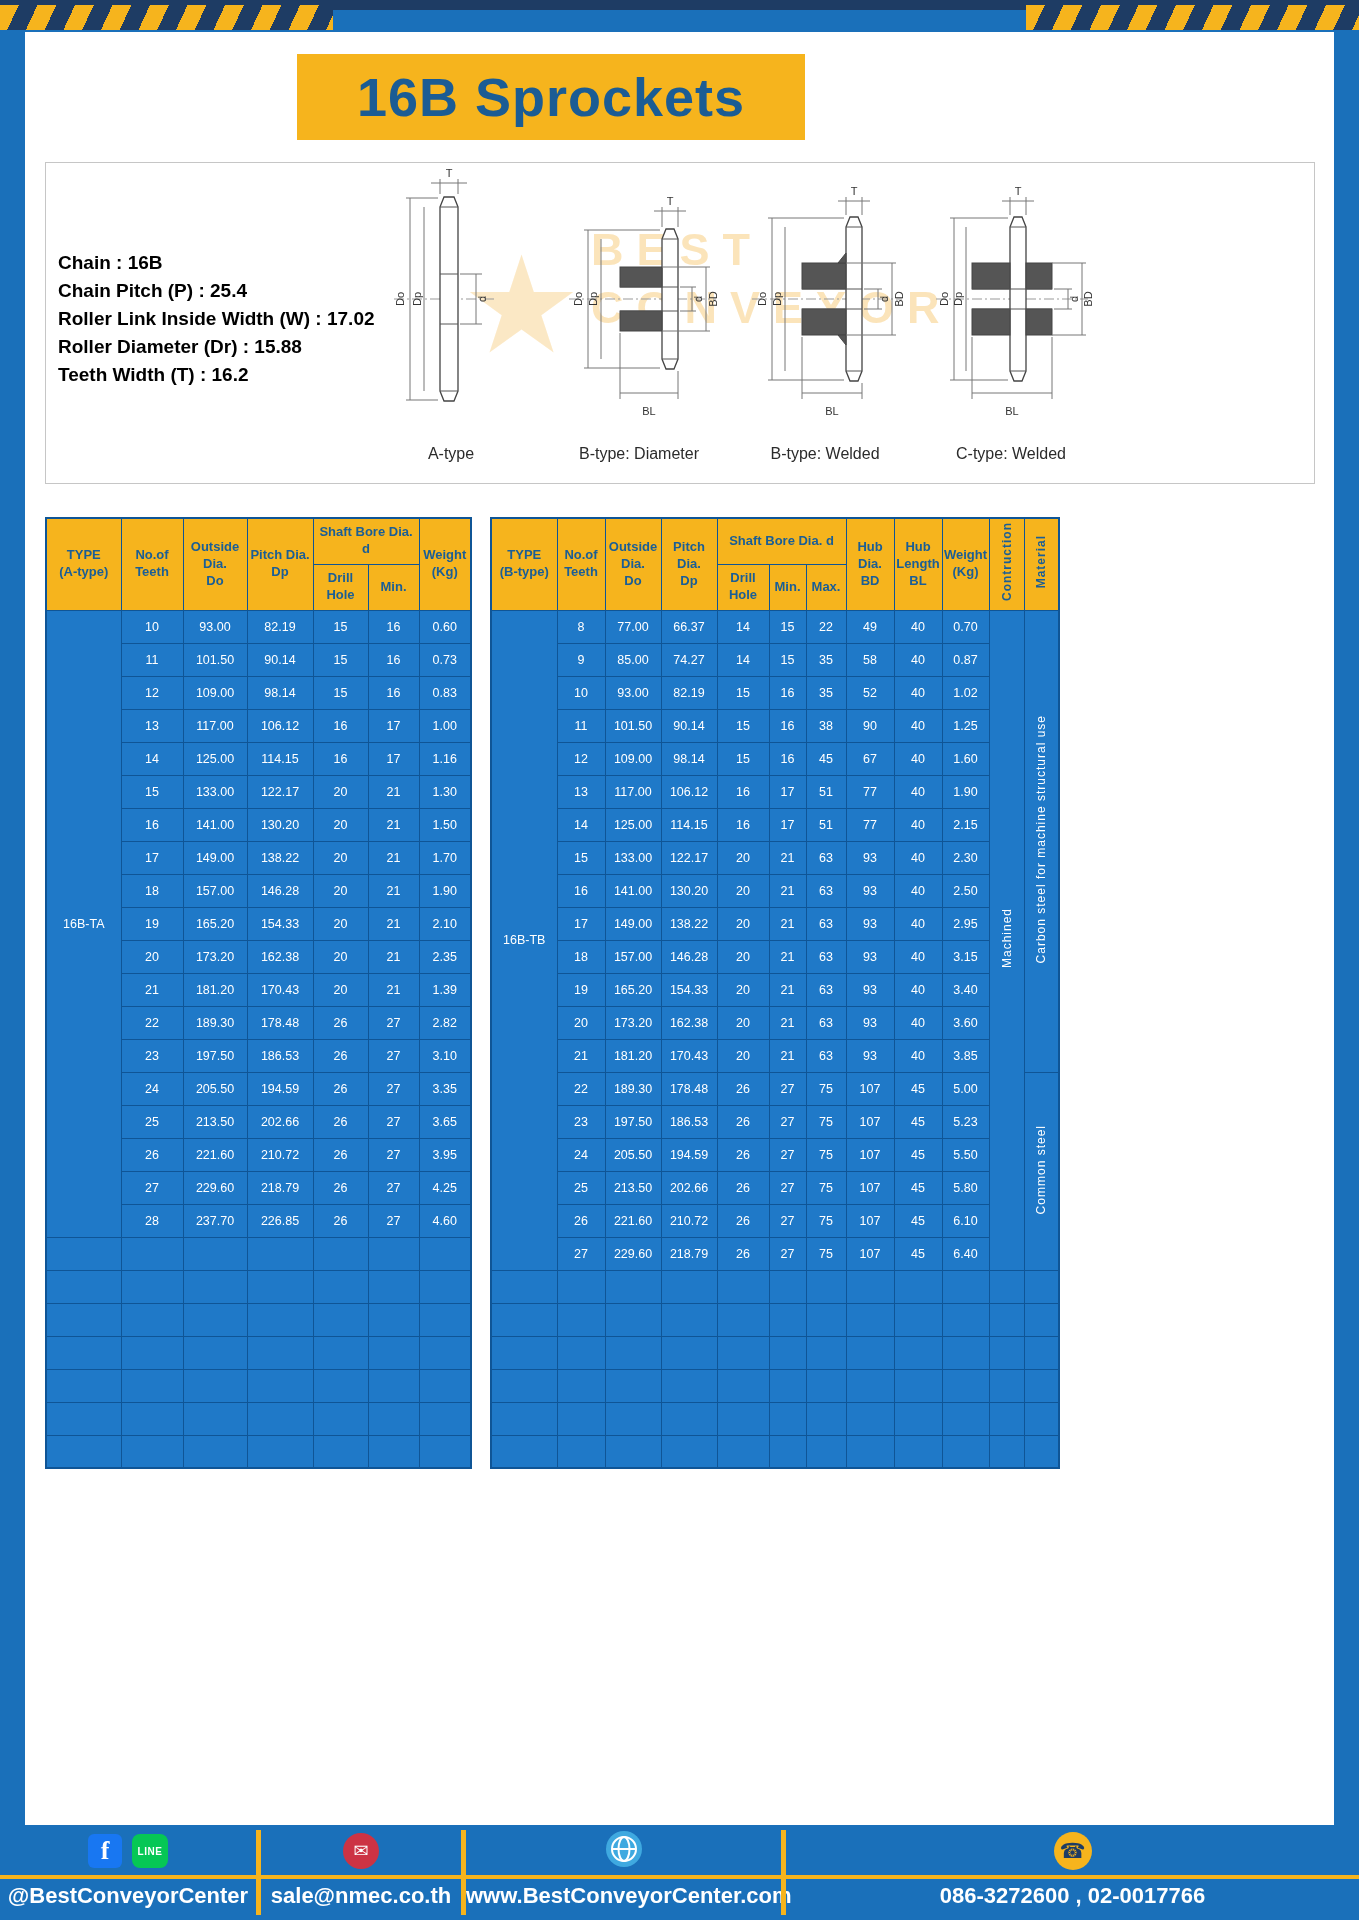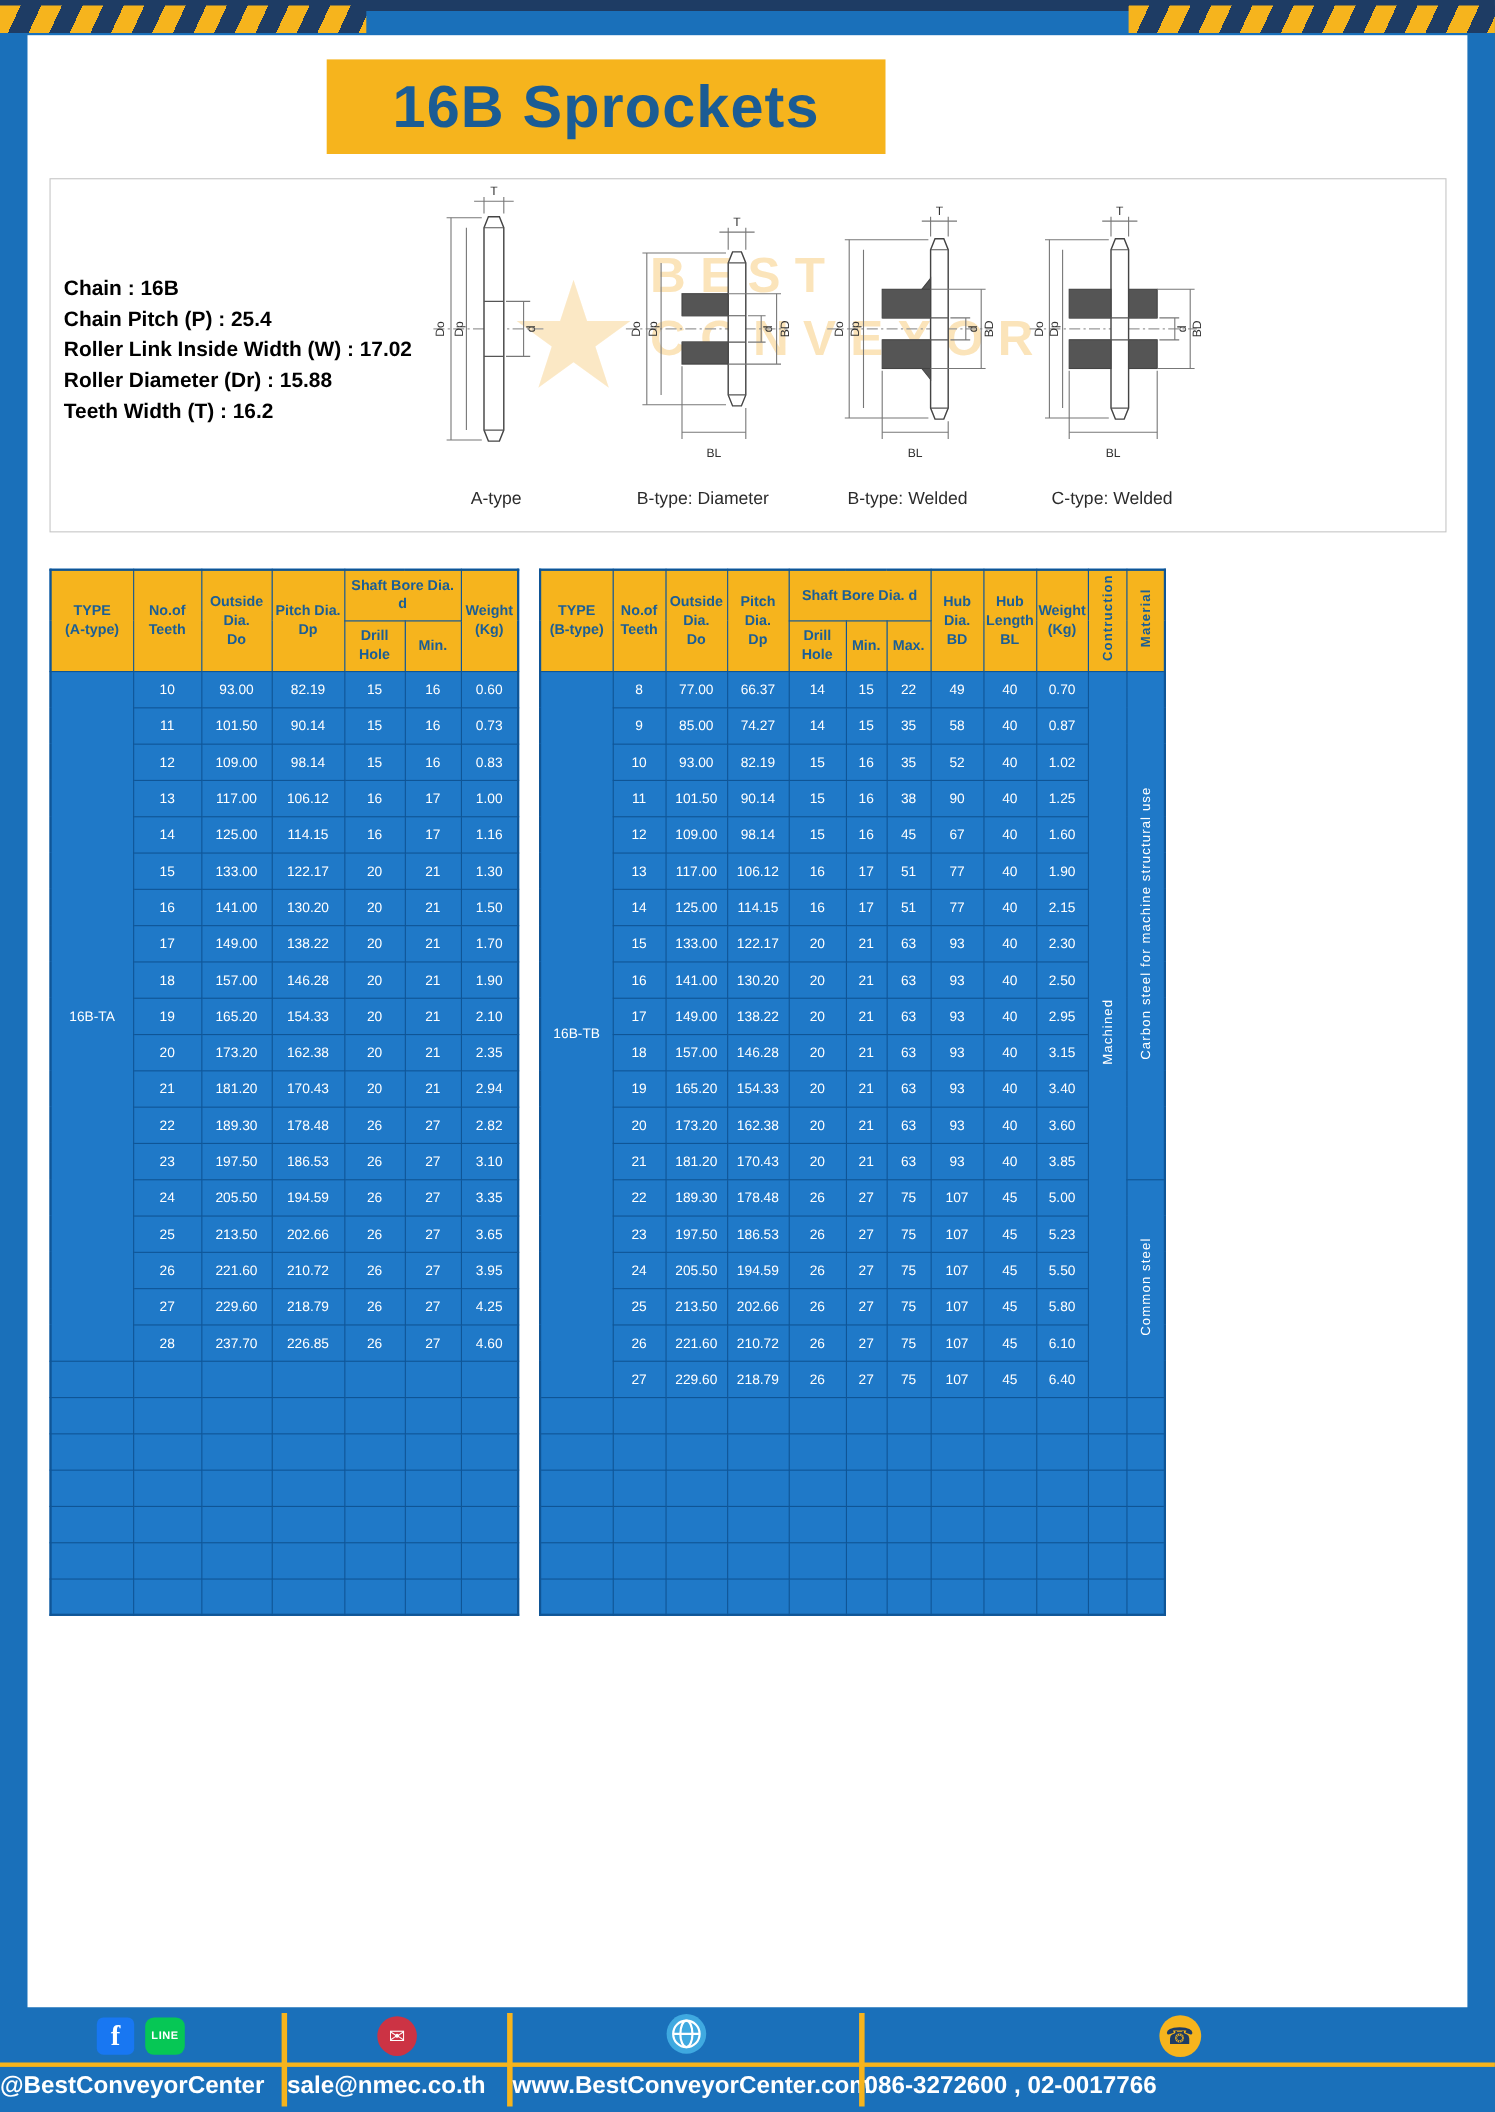--- a/index.html
+++ b/index.html
@@ -33,21 +33,21 @@
   #table-a{left:20px;top:485px;width:425px;}
   #table-b{left:465px;top:485px;width:568px;}
   .vtext{writing-mode:vertical-rl;transform:rotate(180deg);display:inline-block;line-height:1;letter-spacing:1px;font-size:12px;}
   .spec-table th .vtext{font-size:12px;}
   .type-cell{font-size:13px;}
   .footer{position:absolute;left:0;bottom:0;width:1359px;height:95px;background:#1a70ba;}
   .f-hr{position:absolute;left:0;top:50px;width:100%;height:4px;background:#f6b41d;}
   .f-div{position:absolute;top:5px;height:85px;width:5px;background:#f6b41d;}
   .f-section{position:absolute;top:0;height:95px;}
   .f-icons{position:absolute;top:6px;left:0;right:0;height:40px;display:flex;align-items:center;justify-content:center;gap:10px;}
-  .f-label{position:absolute;top:58px;left:0;right:0;text-align:left;color:#fff;font-weight:bold;font-size:22px;white-space:nowrap;}
+  .f-label{position:absolute;top:58px;left:0;right:0;text-align:center;color:#fff;font-weight:bold;font-size:22px;white-space:nowrap;}
   .fb-tile{width:34px;height:34px;background:#1877f2;border-radius:6px;color:#fff;font-weight:bold;font-size:26px;display:flex;align-items:center;justify-content:center;font-family:"Liberation Serif",serif;}
   .line-tile{width:36px;height:34px;background:#06c755;border-radius:8px;color:#fff;font-weight:bold;font-size:10px;display:flex;align-items:center;justify-content:center;letter-spacing:.5px;}
   .mail-circle{width:36px;height:36px;background:#cc3344;border-radius:50%;color:#fff;font-size:18px;display:flex;align-items:center;justify-content:center;}
   .phone-circle{width:38px;height:38px;background:#f6b41d;border-radius:50%;color:#1e3c64;font-size:21px;display:flex;align-items:center;justify-content:center;}
 </style>
 </head>
 <body>
 
 <div class="page">
   <div class="top-navy"></div>
@@ -333,21 +333,21 @@
             <td>20</td>
             <td>21</td>
             <td>2.35</td>
           </tr>
           <tr>
             <td>21</td>
             <td>181.20</td>
             <td>170.43</td>
             <td>20</td>
             <td>21</td>
-            <td>2.94</td>
+            <td>1.39</td>
           </tr>
           <tr>
             <td>22</td>
             <td>189.30</td>
             <td>178.48</td>
             <td>26</td>
             <td>27</td>
             <td>2.82</td>
           </tr>
           <tr>

